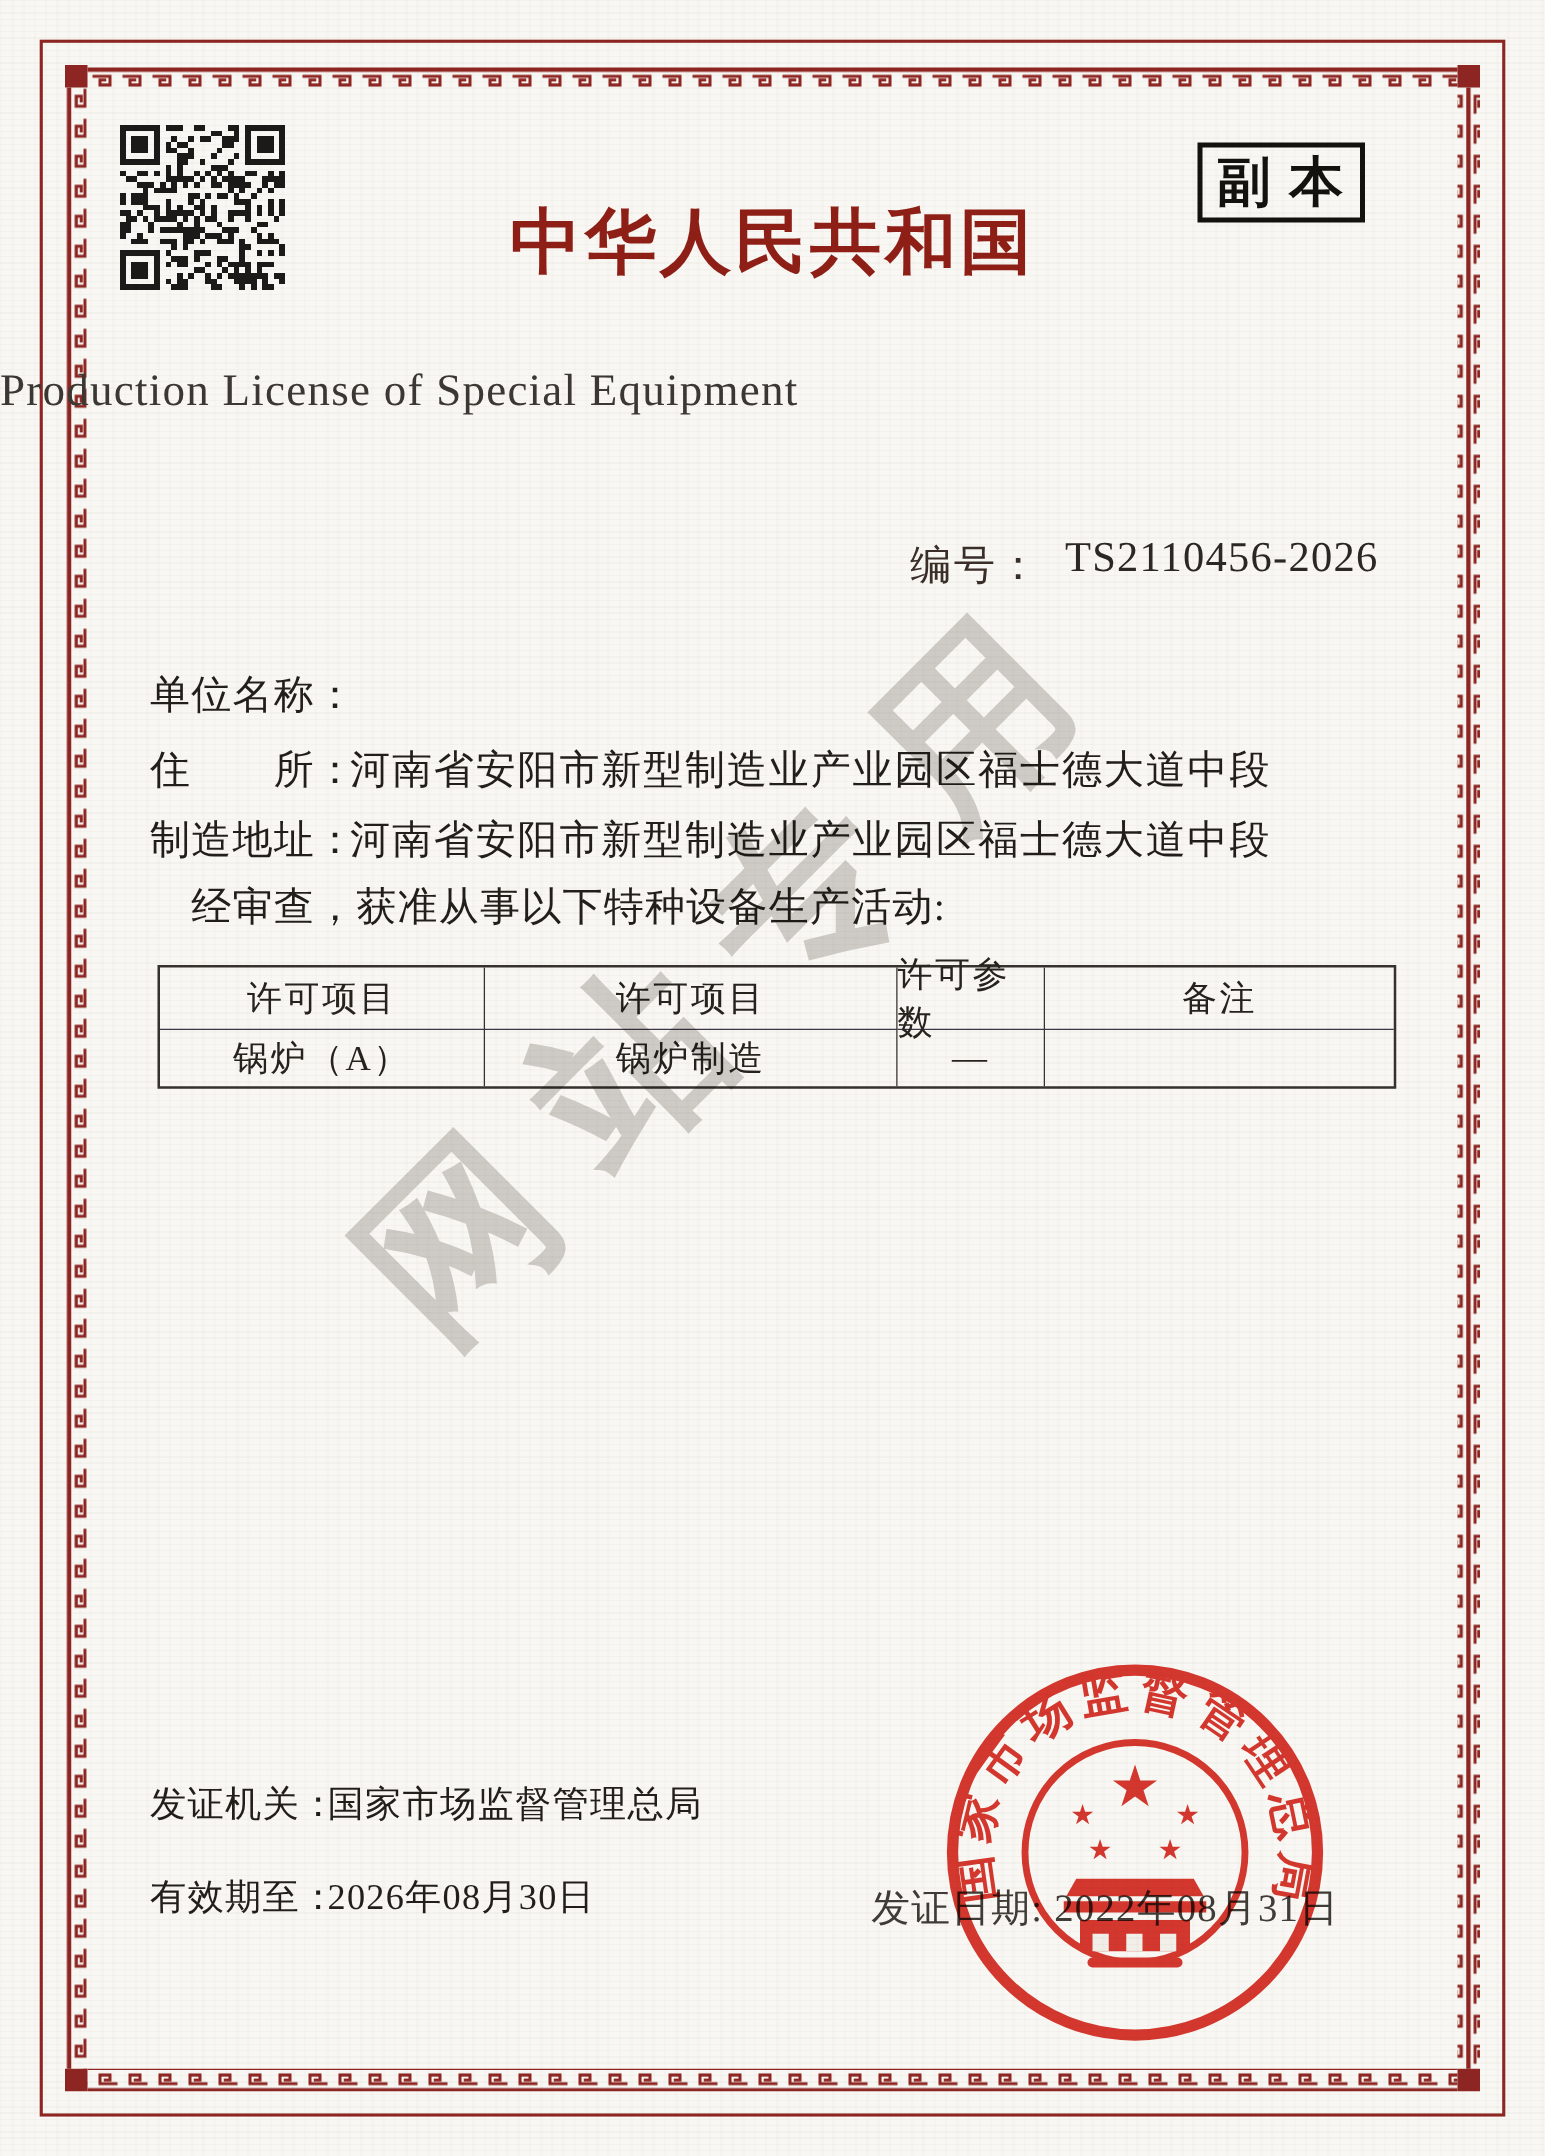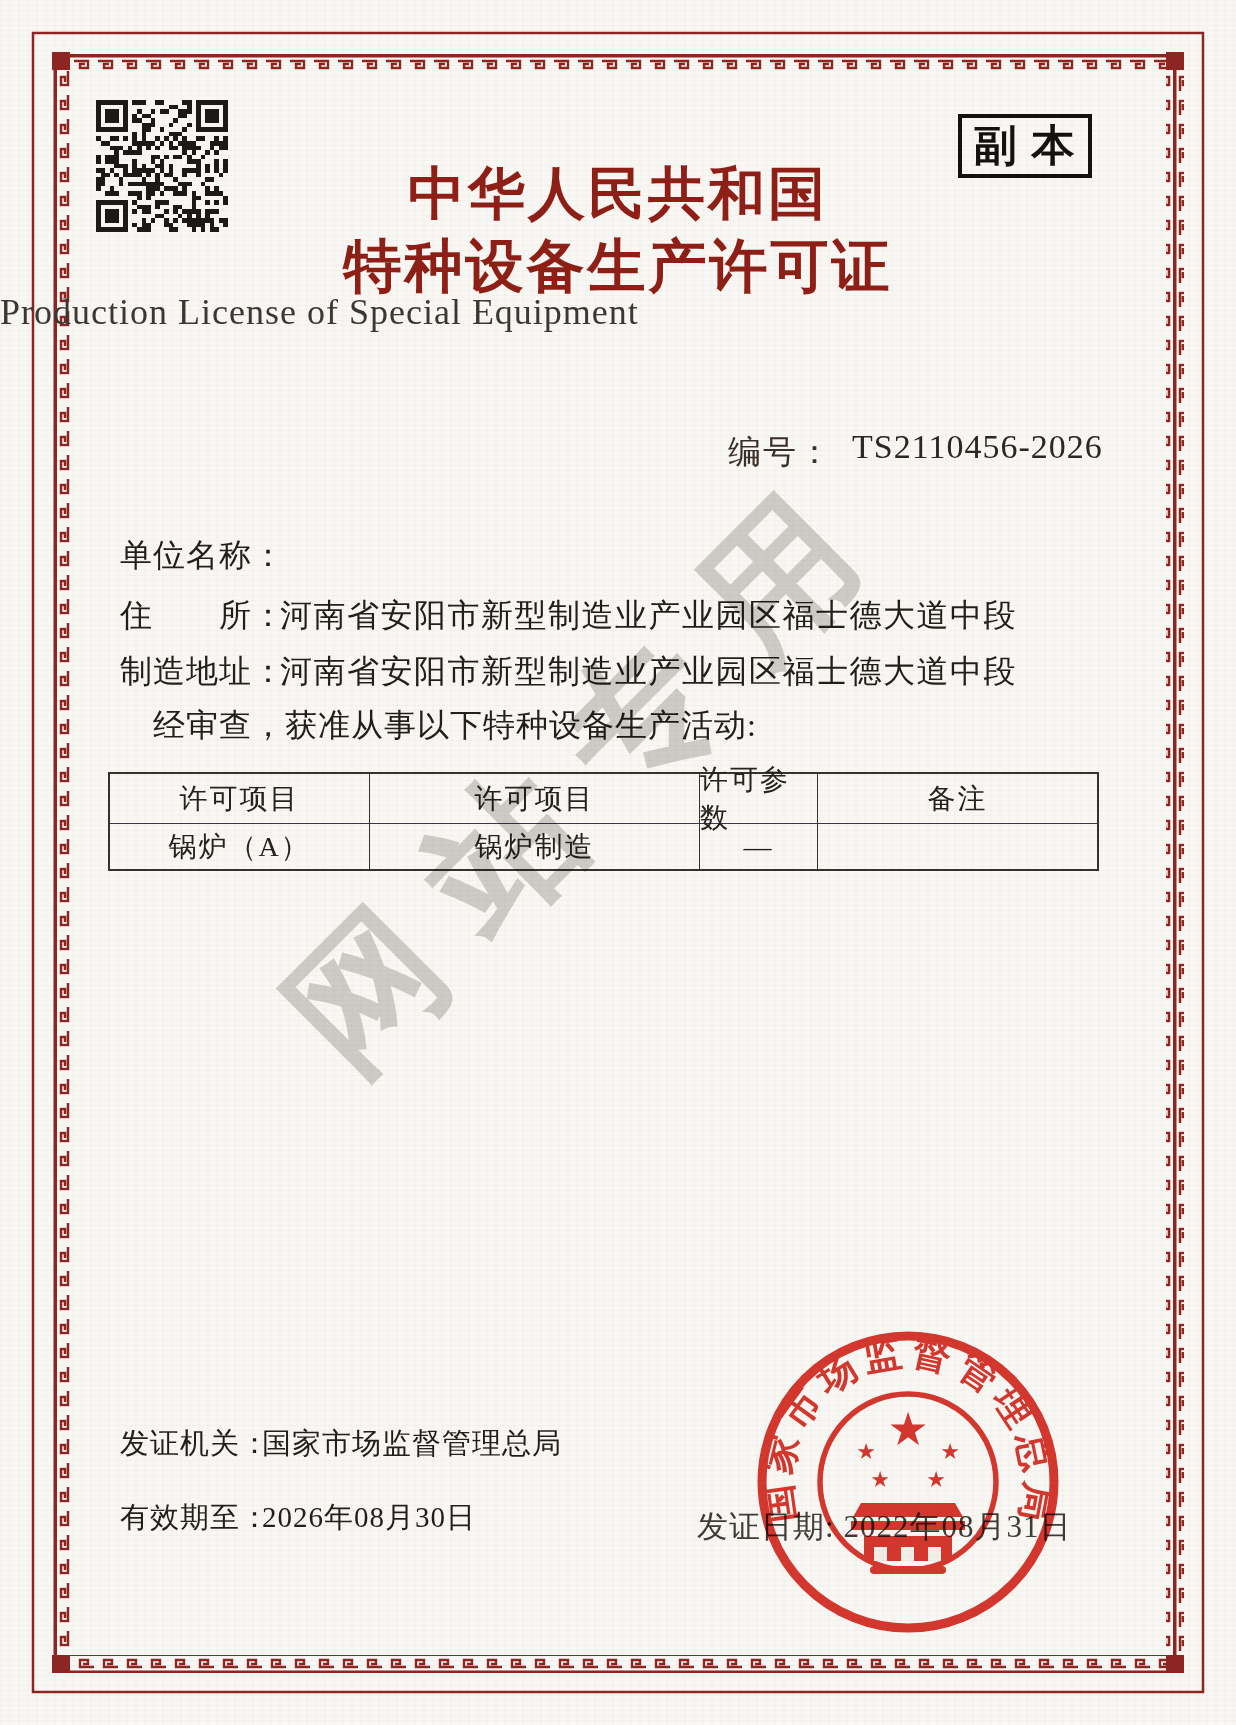--- a/index.html
+++ b/index.html
@@ -33,21 +33,21 @@
   .lic-label { position:absolute; left:728px; top:430px; font-size:33px; color:#3a2e28; z-index:4; letter-spacing:2px;}
   .lic-value { position:absolute; left:852px; top:428px; font-size:34px; color:#2b2723; z-index:4; letter-spacing:1px;}
   .fline { position:absolute; font-size:32px; color:#221f1b; z-index:4; letter-spacing:1px; }
   .flabel { left:120px; }
   .fvalue { left:280px; letter-spacing:1.5px; }
   .l-unit { top:534px; }
   .l-addr { top:594px; }
   .l-mfg  { top:650px; }
   .l-approve { left:153px; top:704px; }
   .ltable {
-    position:absolute; left:108px; top:772px; z-index:4;
+    position:absolute; left:126px; top:772px; z-index:4;
     display:grid; grid-template-columns:260px 330px 118px 279px;
     grid-template-rows:50px 45px;
     border:2.5px solid #35312c; background:rgba(255,255,255,0.0);
   }
   .cell {
     border-right:1.5px solid #35312c; border-bottom:1.5px solid #3b3744;
     display:flex; align-items:center; justify-content:center;
     font-size:28px; color:#26221e; letter-spacing:2px;
   }
   .cell.c4 { border-right:none; }
@@ -400,21 +400,20 @@
     <g fill="#1b1a18">
       <rect x="2" y="2" width="3" height="3"></rect>
       <rect x="24" y="2" width="3" height="3"></rect>
       <rect x="2" y="24" width="3" height="3"></rect>
     </g>
   </svg>
 
   <div class="badge">副 本</div>
 
   <div class="title-cn title-cn1">中华人民共和国</div>
-  <div class="title-cn title-cn2">特种设备生产许可证</div>
   <div class="title-en title-en1">Production License of Special Equipment</div>
 
   <div class="lic-label">编号：</div>
   <div class="lic-value">TS2110456-2026</div>
 
   <div class="fline flabel l-unit">单位名称：</div>
   <div class="fline flabel l-addr">住　　所：</div>
   <div class="fline fvalue l-addr">河南省安阳市新型制造业产业园区福士德大道中段</div>
   <div class="fline flabel l-mfg">制造地址：</div>
   <div class="fline fvalue l-mfg">河南省安阳市新型制造业产业园区福士德大道中段</div>

